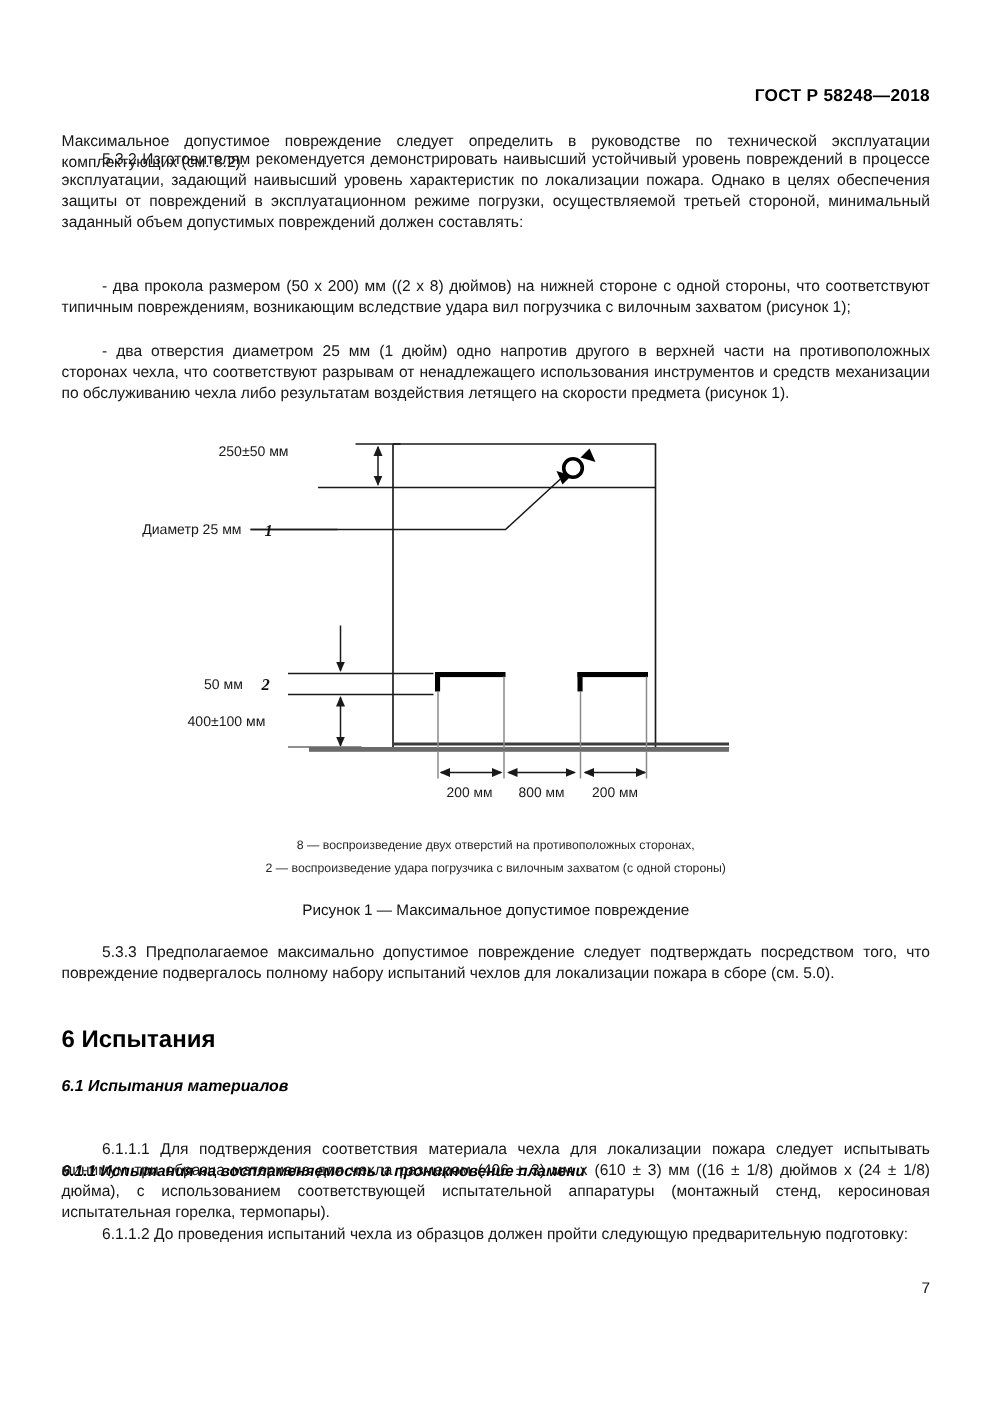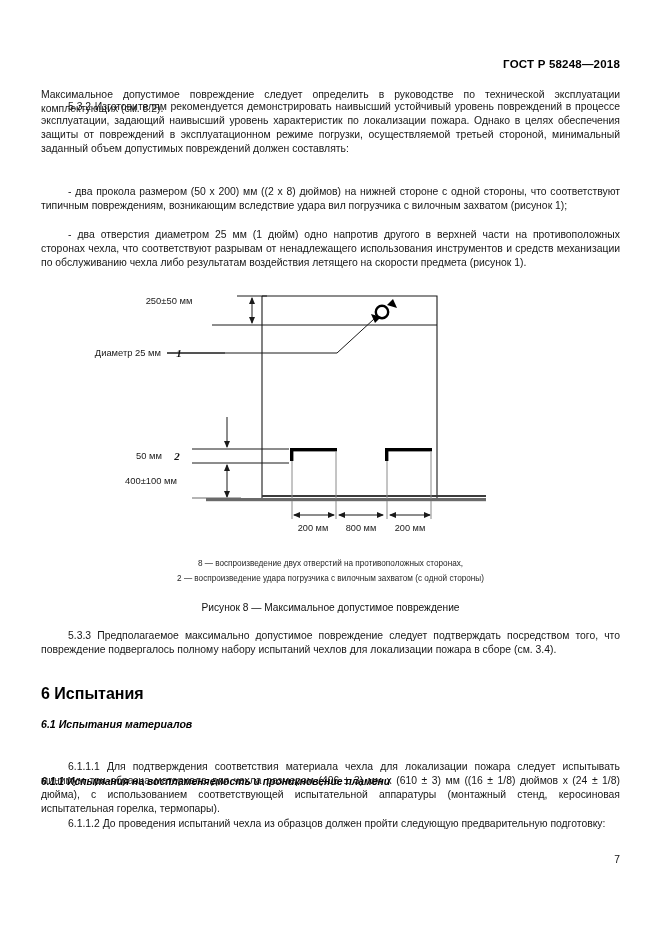--- a/index.html
+++ b/index.html
@@ -214,25 +214,25 @@
         <line x1="390" y1="218" x2="390" y2="236" stroke="#8a8a8a"></line>
       </g>
       <text x="272" y="248" font-family="Liberation Sans, sans-serif" font-size="9.2" fill="#1a1a1a" text-anchor="middle">200 мм</text>
       <text x="320" y="248" font-family="Liberation Sans, sans-serif" font-size="9.2" fill="#1a1a1a" text-anchor="middle">800 мм</text>
       <text x="369" y="248" font-family="Liberation Sans, sans-serif" font-size="9.2" fill="#1a1a1a" text-anchor="middle">200 мм</text>
     </svg>
 
     <div class="legend-line" style="top:275px;">8 — воспроизведение двух отверстий на противоположных сторонах,</div>
     <div class="legend-line" style="top:290px;">2 — воспроизведение удара погрузчика с вилочным захватом (с одной стороны)</div>
 
-    <div class="fig-caption" style="top:319px;">Рисунок 8 — Максимальное допустимое повреждение</div>
+    <div class="fig-caption" style="top:319px;">Рисунок 1 — Максимальное допустимое повреждение</div>
   </div>
 
   <div class="col" style="top:629px;">
-    <p class="body indent">5.3.3 Предполагаемое максимально допустимое повреждение следует подтверждать посредством того, что повреждение подвергалось полному набору испытаний чехлов для локализации пожара в сборе (см. 3.4).</p>
+    <p class="body indent">5.3.3 Предполагаемое максимально допустимое повреждение следует подтверждать посредством того, что повреждение подвергалось полному набору испытаний чехлов для локализации пожара в сборе (см. 5.0).</p>
   </div>
 
   <div class="col" style="top:685px;">
     <h2 class="h-sec">6 Испытания</h2>
   </div>
 
   <div class="col" style="top:718px;font-style:italic;">
     <h3 class="h-sub">6.1 Испытания материалов</h3>
   </div>
 

